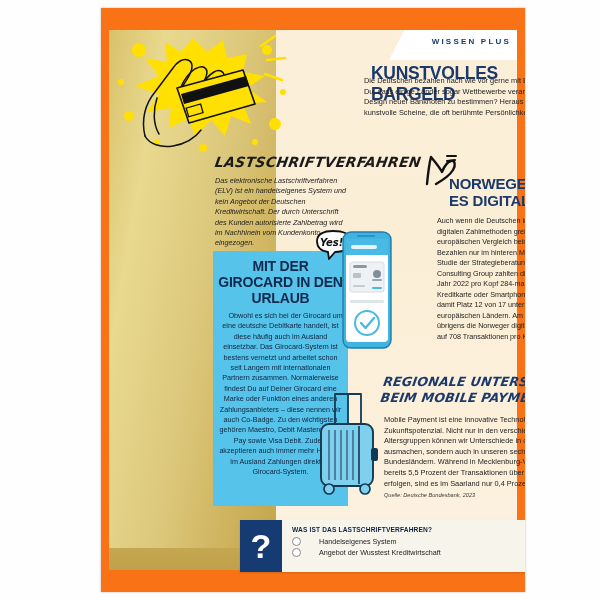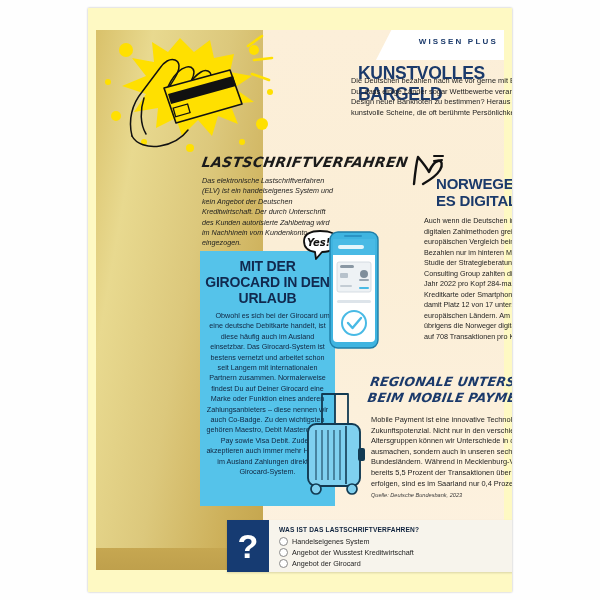--- a/index.html
+++ b/index.html
@@ -10,23 +10,23 @@
     overflow: hidden;
   }
   #page {
     position: relative;
     width: 600px; height: 600px;
     background: #fefefe;
   }
   
   .page-sheet {
     position: absolute;
-    left: 88px; top: 8px;
+    left: 101px; top: 8px;
     width: 424px; height: 584px;
-    background: #fef9c3;
+    background: #f97316;
     box-shadow: 0 0 2px rgba(0,0,0,0.28);
     overflow: hidden;
   }
   
   .gold-panel {
     position: absolute;
     left: 8px; top: 22px;
     width: 167px; height: 540px;
     background: linear-gradient(100deg,#d9c16a 0%, #e8d98f 22%, #dcc87c 52%, #cdb05a 82%, #c4a54d 100%);
   }
@@ -214,21 +214,21 @@
   .quiz-q {
     font-size: 6.6px;
     font-weight: 800;
     letter-spacing: 0.15px;
     color: #10243f;
     margin-bottom: 3px;
   }
   .quiz-opt {
     display: flex;
     align-items: center;
-    gap: 4px;
+    gap: 18px;
     font-size: 7.2px;
     line-height: 11px;
     color: #1d1d1d;
   }
   .radio {
     width: 7px; height: 7px;
     border: 1px solid #8a8a8a;
     border-radius: 50%;
     flex: 0 0 auto;
     background: #ffffff;
@@ -372,21 +372,17 @@
       <div class="quiz-content">
         <div class="quiz-q">WAS IST DAS LASTSCHRIFTVERFAHREN?</div>
         <div class="quiz-opt">
           <span class="radio"></span>
           <span>Handelseigenes System</span>
         </div>
         <div class="quiz-opt">
           <span class="radio"></span>
           <span>Angebot der Wusstest Kreditwirtschaft</span>
         </div>
-        <div class="quiz-opt">
-          <span class="radio"></span>
-          <span>Angebot der Girocard</span>
-        </div>
       </div>
     </div>
 
   </div>
 </div>
 
 </body></html>

